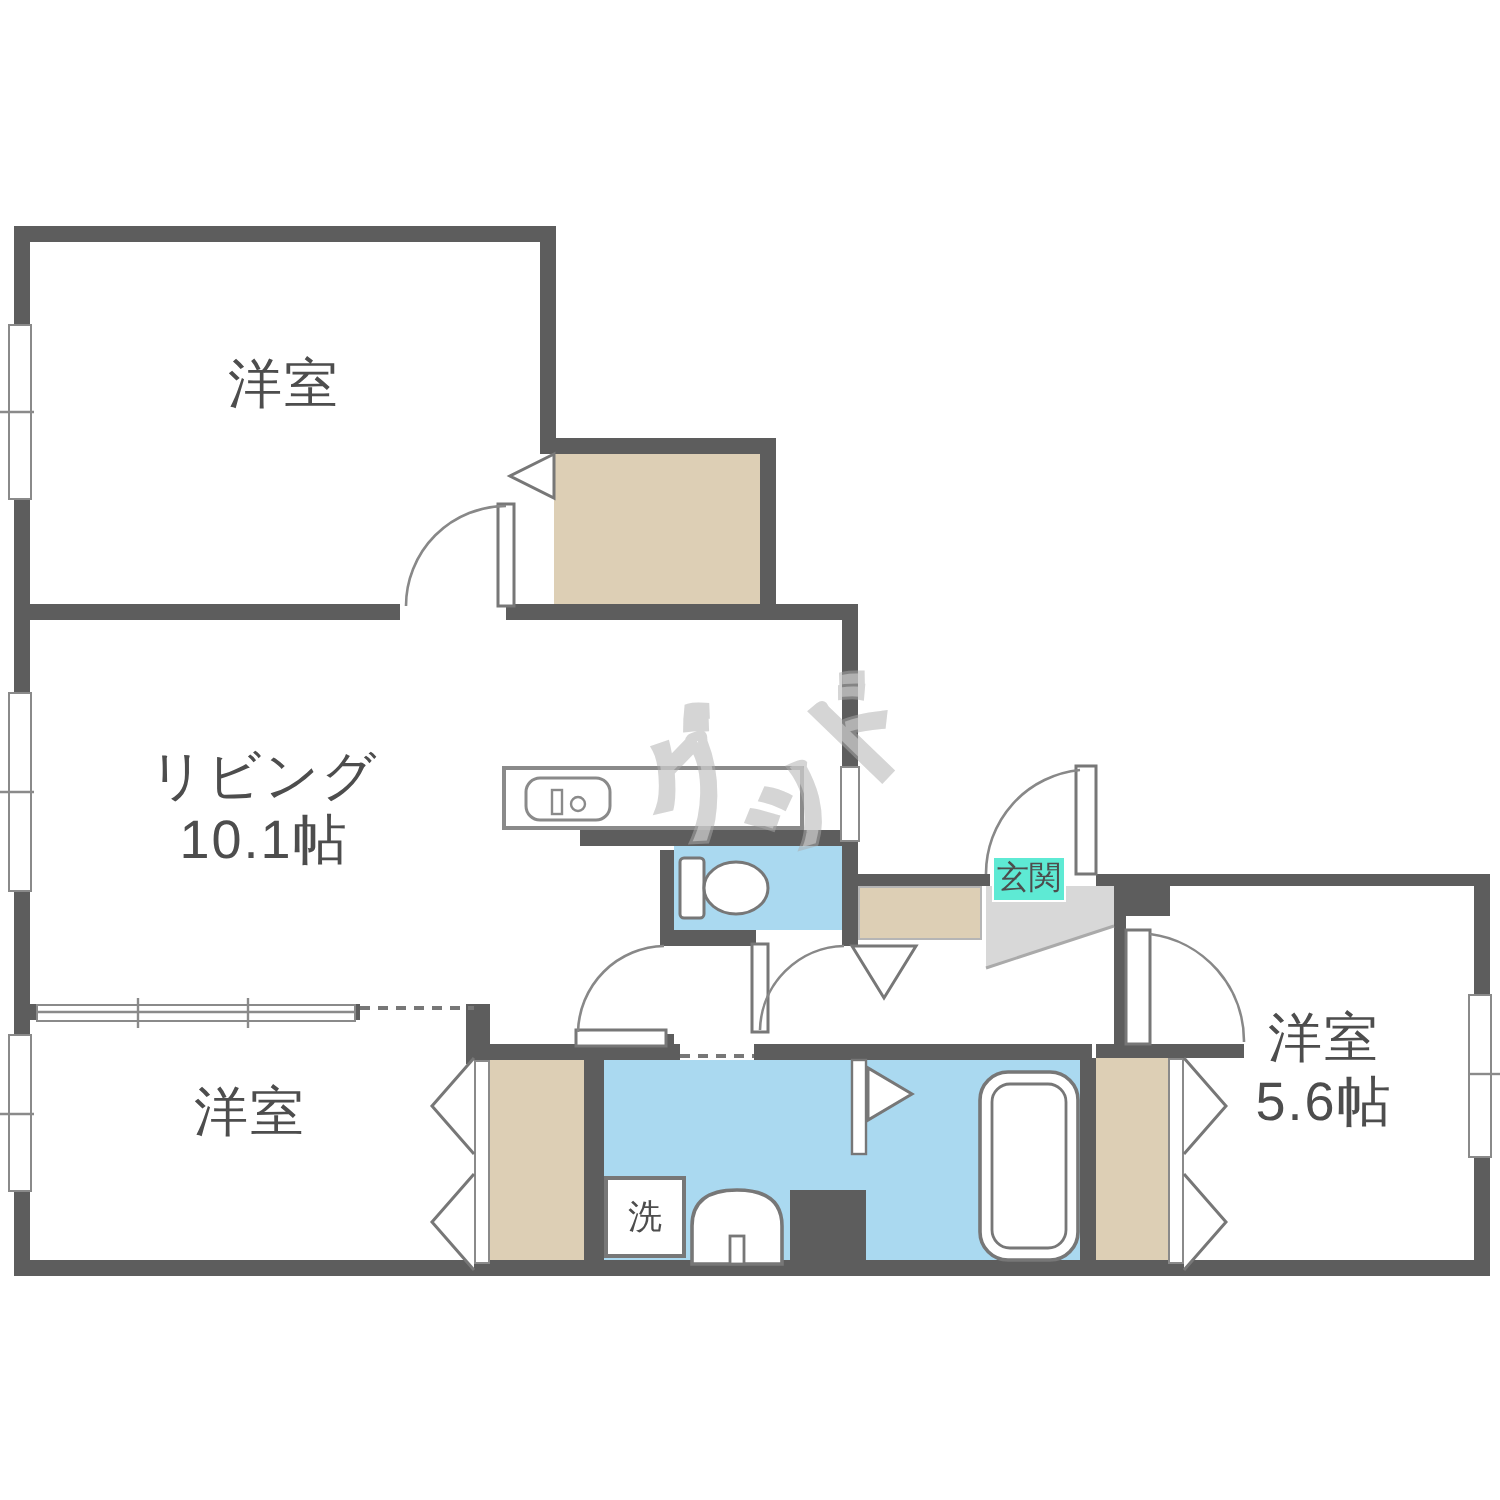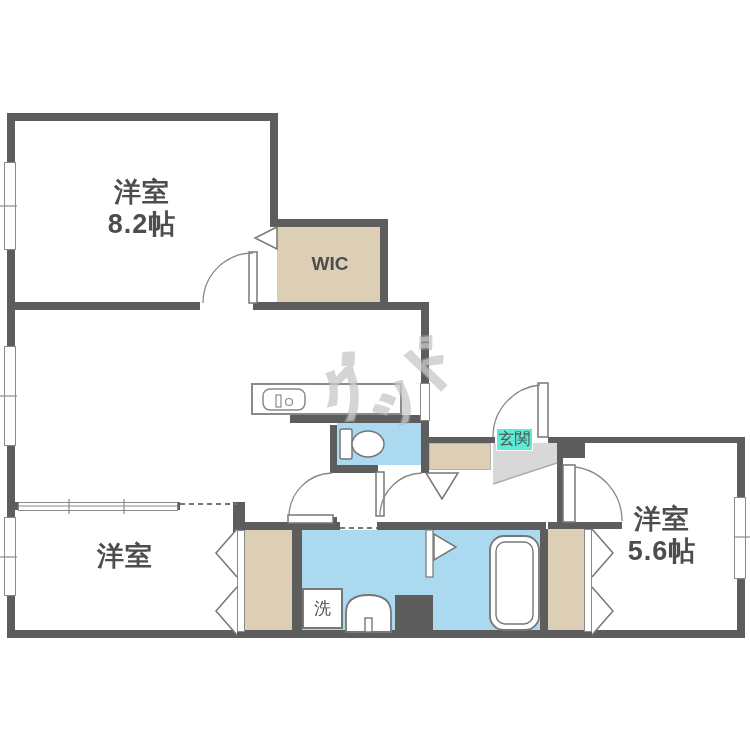--- a/index.html
+++ b/index.html
@@ -13,21 +13,21 @@
   html,body{margin:0;padding:0;background:#ffffff;}
   #plan{
     position:relative;width:750px;height:750px;background:#ffffff;overflow:hidden;
     font-family:"Liberation Sans","DejaVu Sans",sans-serif;color:var(--text);
   }
   .w{position:absolute;background:var(--wall);}
   .fill{position:absolute;}
   .beige{background:var(--beige);}
   .blue{background:var(--blue);}
   .win{position:absolute;background:#ffffff;border:1.5px solid #8a8a8a;box-sizing:border-box;}
-  .label{position:absolute;text-align:center;line-height:1.2;font-weight:bold;}
+  .label{position:absolute;text-align:center;line-height:1.2;}
   .room-label{font-size:27px;letter-spacing:1px;}
   .small-label{font-size:19px;}
   #genkan-label-box{
     position:absolute;left:496px;top:428px;width:37px;height:23px;
     background:#5eead4;border:1px solid #ffffff;box-sizing:border-box;
     font-size:16px;display:flex;align-items:center;justify-content:center;
   }
   #laundry-box{
     position:absolute;left:302px;top:588px;width:41px;height:41px;
     background:#ffffff;border:2px solid var(--line);box-sizing:border-box;
@@ -162,24 +162,24 @@
 
     <path d="M346,632 L346,613 Q346,595 368.5,595 Q391,595 391,613 L391,632 Z" fill="#fff" stroke="#777" stroke-width="1.8"></path>
     <rect x="365" y="618" width="7" height="14" fill="#fff" stroke="#777" stroke-width="1.4"></rect>
 
     <rect x="490" y="536" width="49" height="94" rx="14" fill="#fff" stroke="#777" stroke-width="1.8"></rect>
     <rect x="496" y="542" width="37" height="82" rx="9" fill="none" stroke="#777" stroke-width="1.4"></rect>
   </svg>
 
   <div class="label room-label" style="left:42px;top:176px;width:200px;">
     <div>洋室</div>
-    <div>8.2帖</div>
   </div>
-  <div class="label small-label" style="left:278px;top:253px;width:104px;">WIC</div>
   <div class="label room-label" style="left:32px;top:372px;width:200px;">
+    <div>リビング</div>
+    <div>10.1帖</div>
   </div>
   <div class="label room-label" style="left:25px;top:540px;width:200px;">
     <div>洋室</div>
   </div>
   <div class="label room-label" style="left:562px;top:503px;width:200px;">
     <div>洋室</div>
     <div>5.6帖</div>
   </div>
   <div id="genkan-label-box">玄関</div>
   <div id="laundry-box">洗</div>

